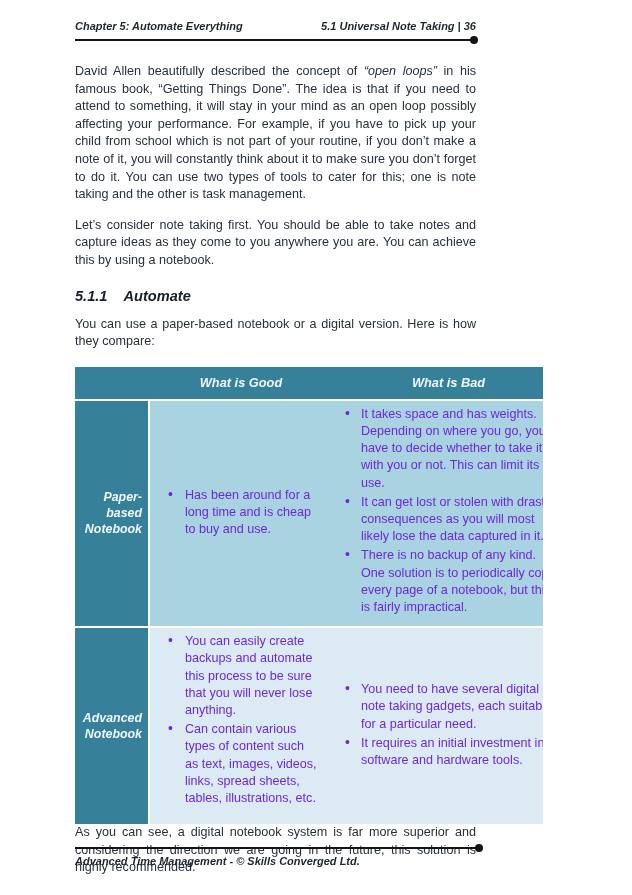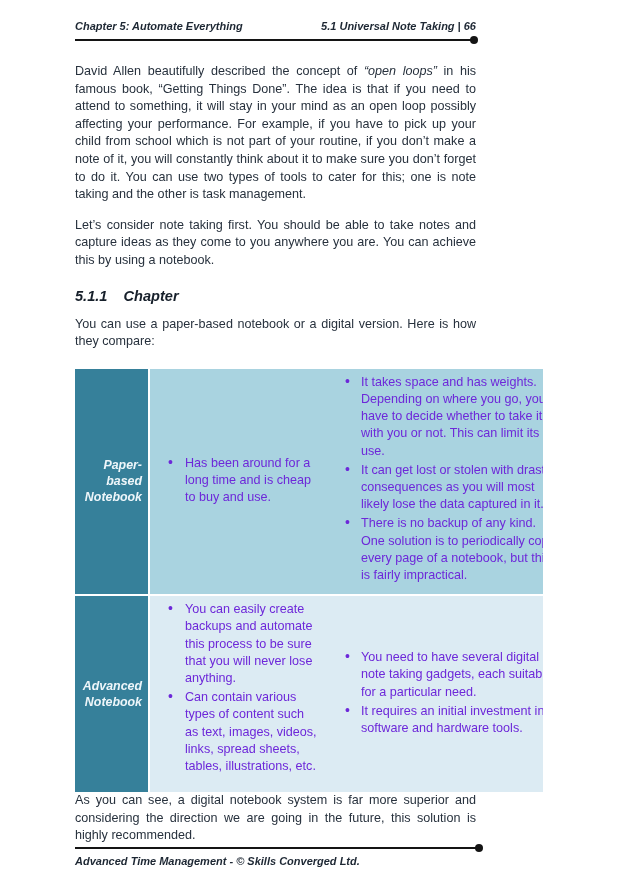--- a/index.html
+++ b/index.html
@@ -79,37 +79,42 @@
   .bad-col li::before  { content: "\2022"; position: absolute; left: 13px; top: -1px; font-size: 14px; }
   .after-table { margin-top: 19px; }
 </style>
 </head>
 <body>
 
 <div class="page">
 
   <div class="hf-row">
     <span>Chapter 5: Automate Everything</span>
-    <span>5.1 Universal Note Taking | 66</span>
+    <span>5.1 Universal Note Taking | 36</span>
   </div>
   <div class="rule">
     <span class="end-dot"></span>
   </div>
 
   <div class="body-copy">
     <p class="para"><span>David Allen beautifully described the concept of </span><span class="em-inline">“open loops”</span><span> in his famous book, “Getting Things Done”. The idea is that if you need to attend to something, it will stay in your mind as an open loop possibly affecting your performance. For example, if you have to pick up your child from school which is not part of your routine, if you don’t make a note of it, you will constantly think about it to make sure you don’t forget to do it. You can use two types of tools to cater for this; one is note taking and the other is task management.</span></p>
 
     <p class="para">Let’s consider note taking first. You should be able to take notes and capture ideas as they come to you anywhere you are. You can achieve this by using a notebook.</p>
 
-    <h3 class="sec-heading"><span class="sec-num">5.1.1</span><span>Chapter</span></h3>
+    <h3 class="sec-heading"><span class="sec-num">5.1.1</span><span>Automate</span></h3>
 
     <p class="para">You can use a paper-based notebook or a digital version. Here is how they compare:</p>
 
     <div class="cmp-table">
 
+      <div class="cmp-header" style="background:#36809a;">
+        <div class="hcell"></div>
+        <div class="hcell">What is Good</div>
+        <div class="hcell">What is Bad</div>
+      </div>
 
       <div class="gap-h"></div>
 
       <div class="cmp-row row-1">
         <div class="label-cell" style="background:#36809a;">Paper-based Notebook</div>
         <div class="gap-v"></div>
         <div class="content-cell good-col cell-center" style="background:#a9d3e0;justify-content:center;">
           <ul class="blist">
             <li>Has been around for a long time and is cheap to buy and use.</li>
           </ul>

